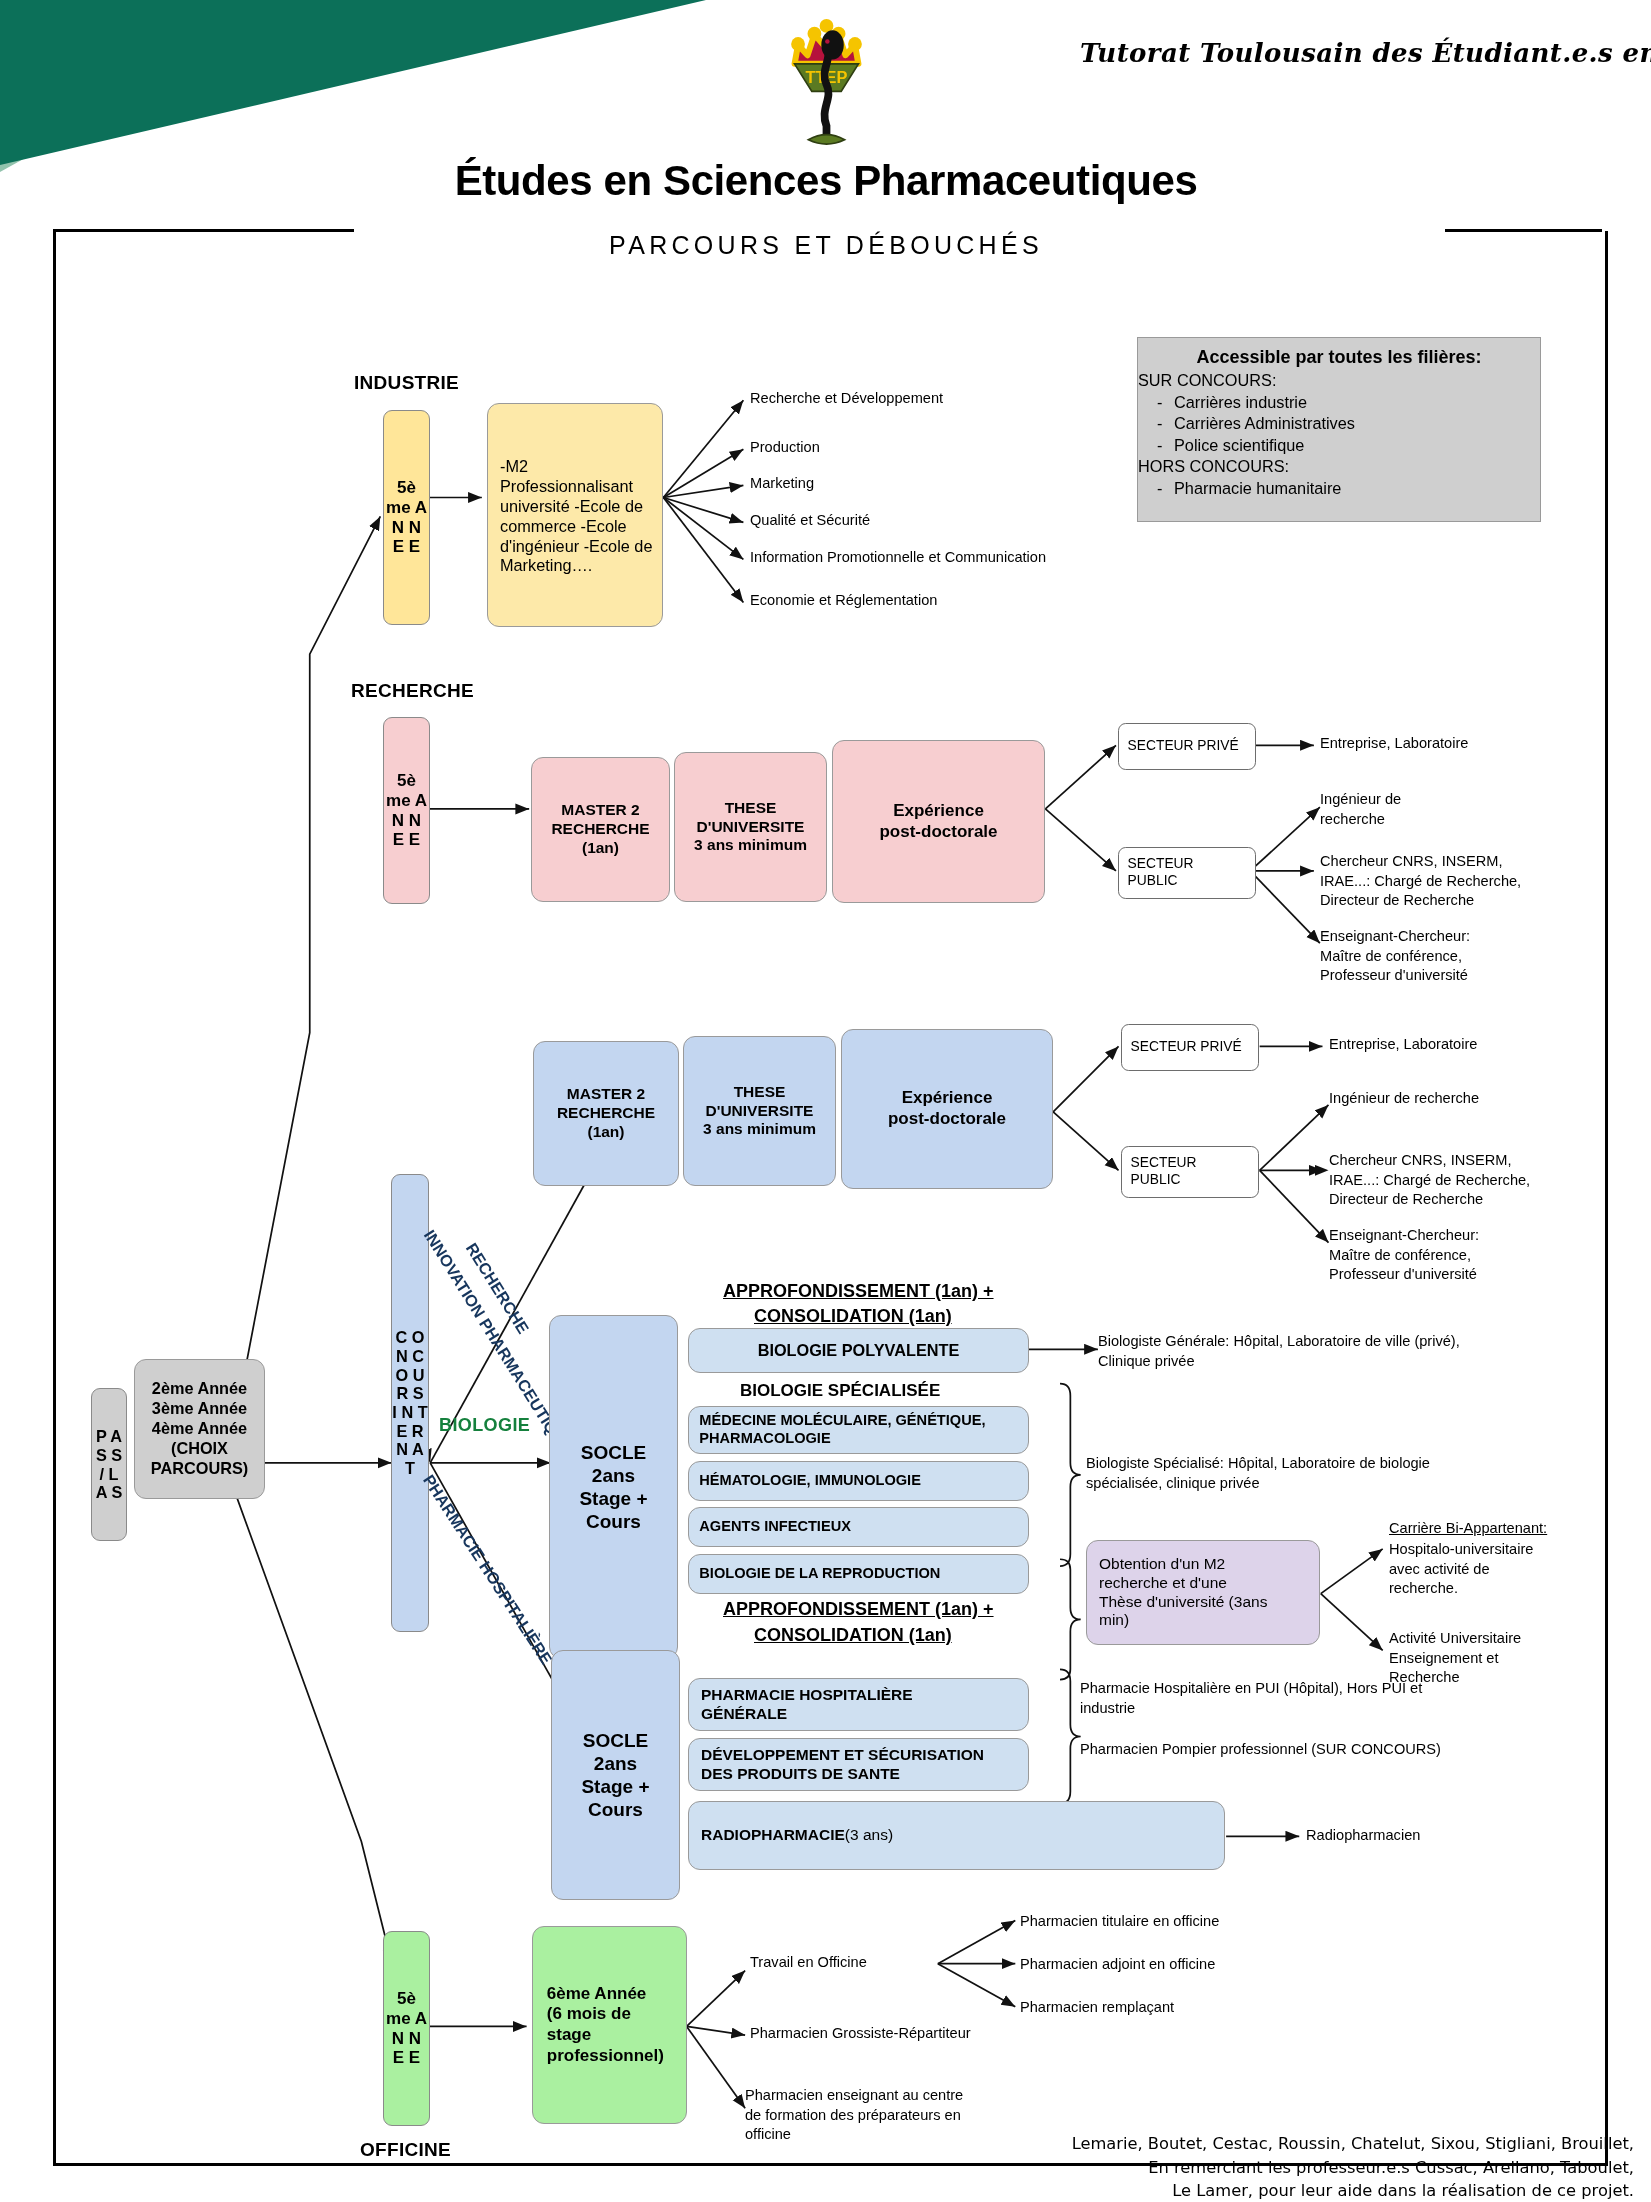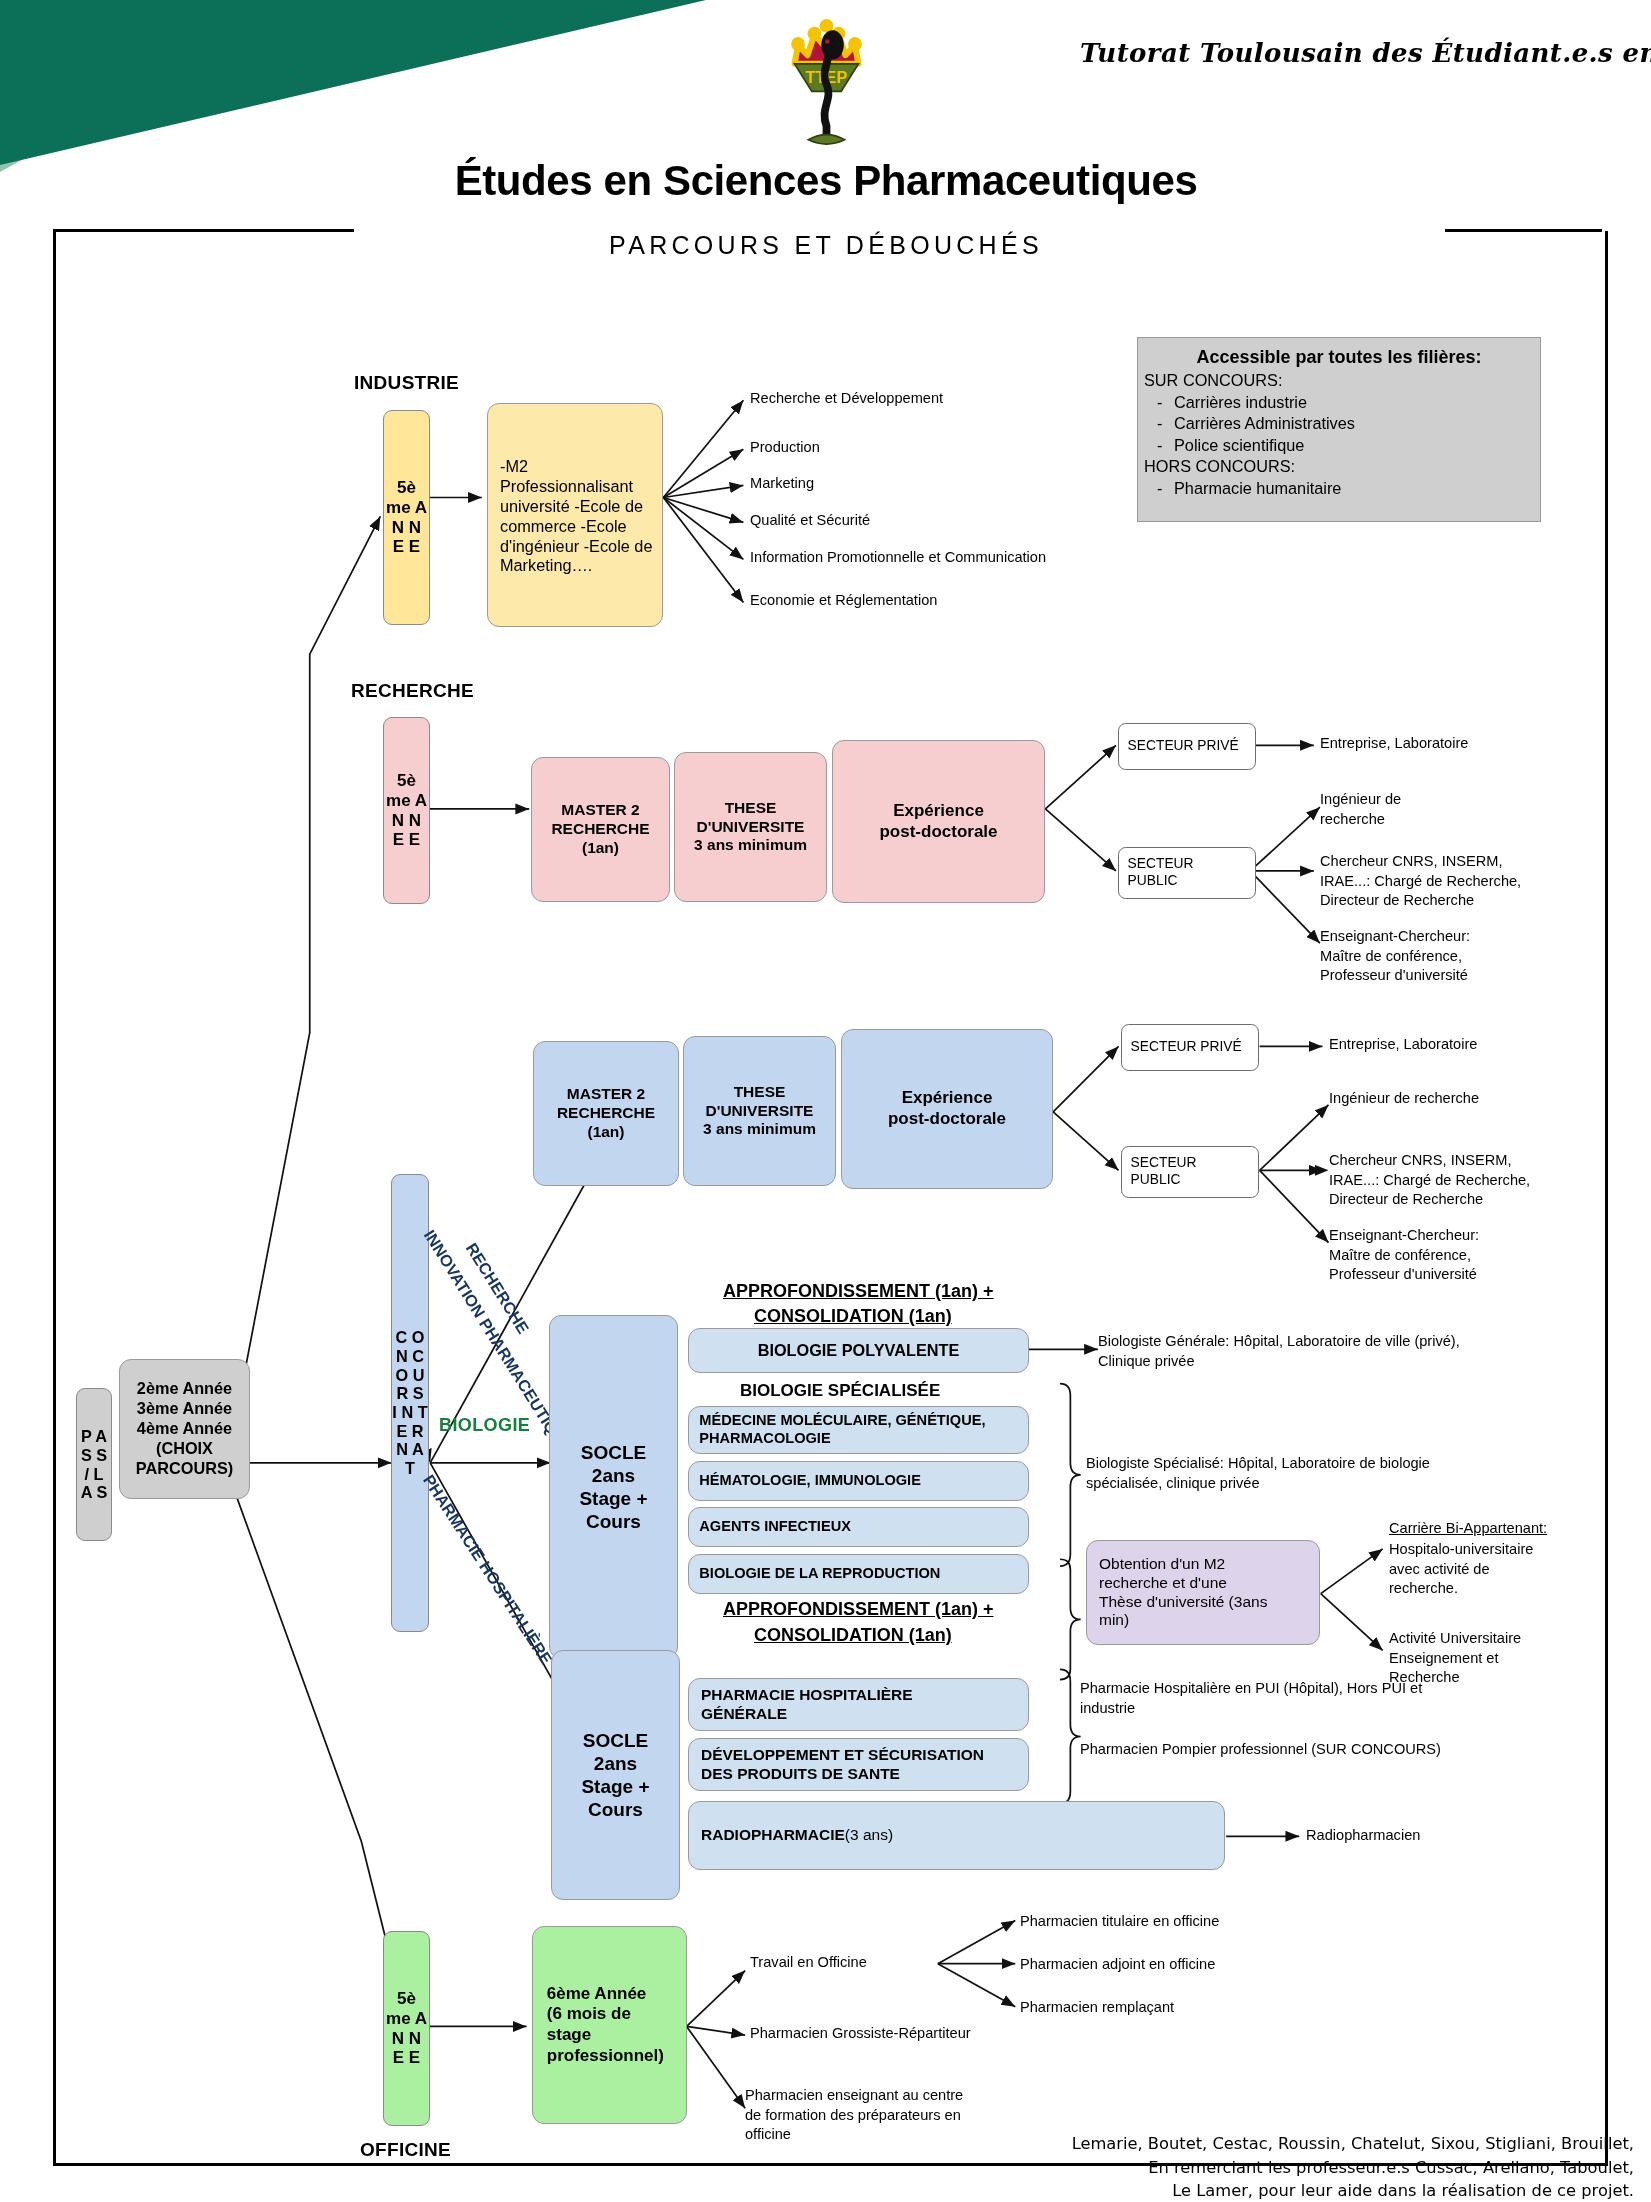--- a/index.html
+++ b/index.html
@@ -46,27 +46,27 @@
         white-space:nowrap;transform-origin:left center;}
   .ul{text-decoration:underline;}
 
   
   .c-yellow{background:#ffe699;}
   .c-yellow2{background:#fde9a9;}
   .c-pink{background:#f7ced0;}
   .c-blue{background:#c3d6f0;}
   .c-bluelite{background:#cfe0f1;}
   .c-green{background:#aaf0a0;}
-  .c-grey{background:#cfcfcf;}
+  .c-grey{background:#cfcfcf;margin-left:15px;}
   .c-purple{background:#ddd3ea;}
 
   #info-box{position:absolute;left:1137px;top:337px;width:404px;height:185px;
      background:#cfcfcf;border:0.9px solid #9a9a9a;padding:8.6px 0 0 0;box-sizing:border-box;}
   #info-box .ttl{font-size:18px;font-weight:800;text-align:center;margin-bottom:2.6px;}
-  #info-box .ln{font-size:16.3px;padding-left:6px;line-height:1.32;}
+  #info-box .ln{font-size:16.3px;padding-left:0;line-height:1.32;}
   #info-box .li{font-size:16.3px;padding-left:36px;line-height:1.32;position:relative;}
   #info-box .li span.d{position:absolute;left:19px;}
 
   svg.lay{position:absolute;left:0;top:0;width:1652px;height:2203px;pointer-events:none;}
 
   #footer{position:absolute;left:860px;top:2132px;width:774px;text-align:right;
      font-size:16.3px;line-height:1.45;font-family:"DejaVu Sans",sans-serif;}
 </style>
 </head>
 <body>

